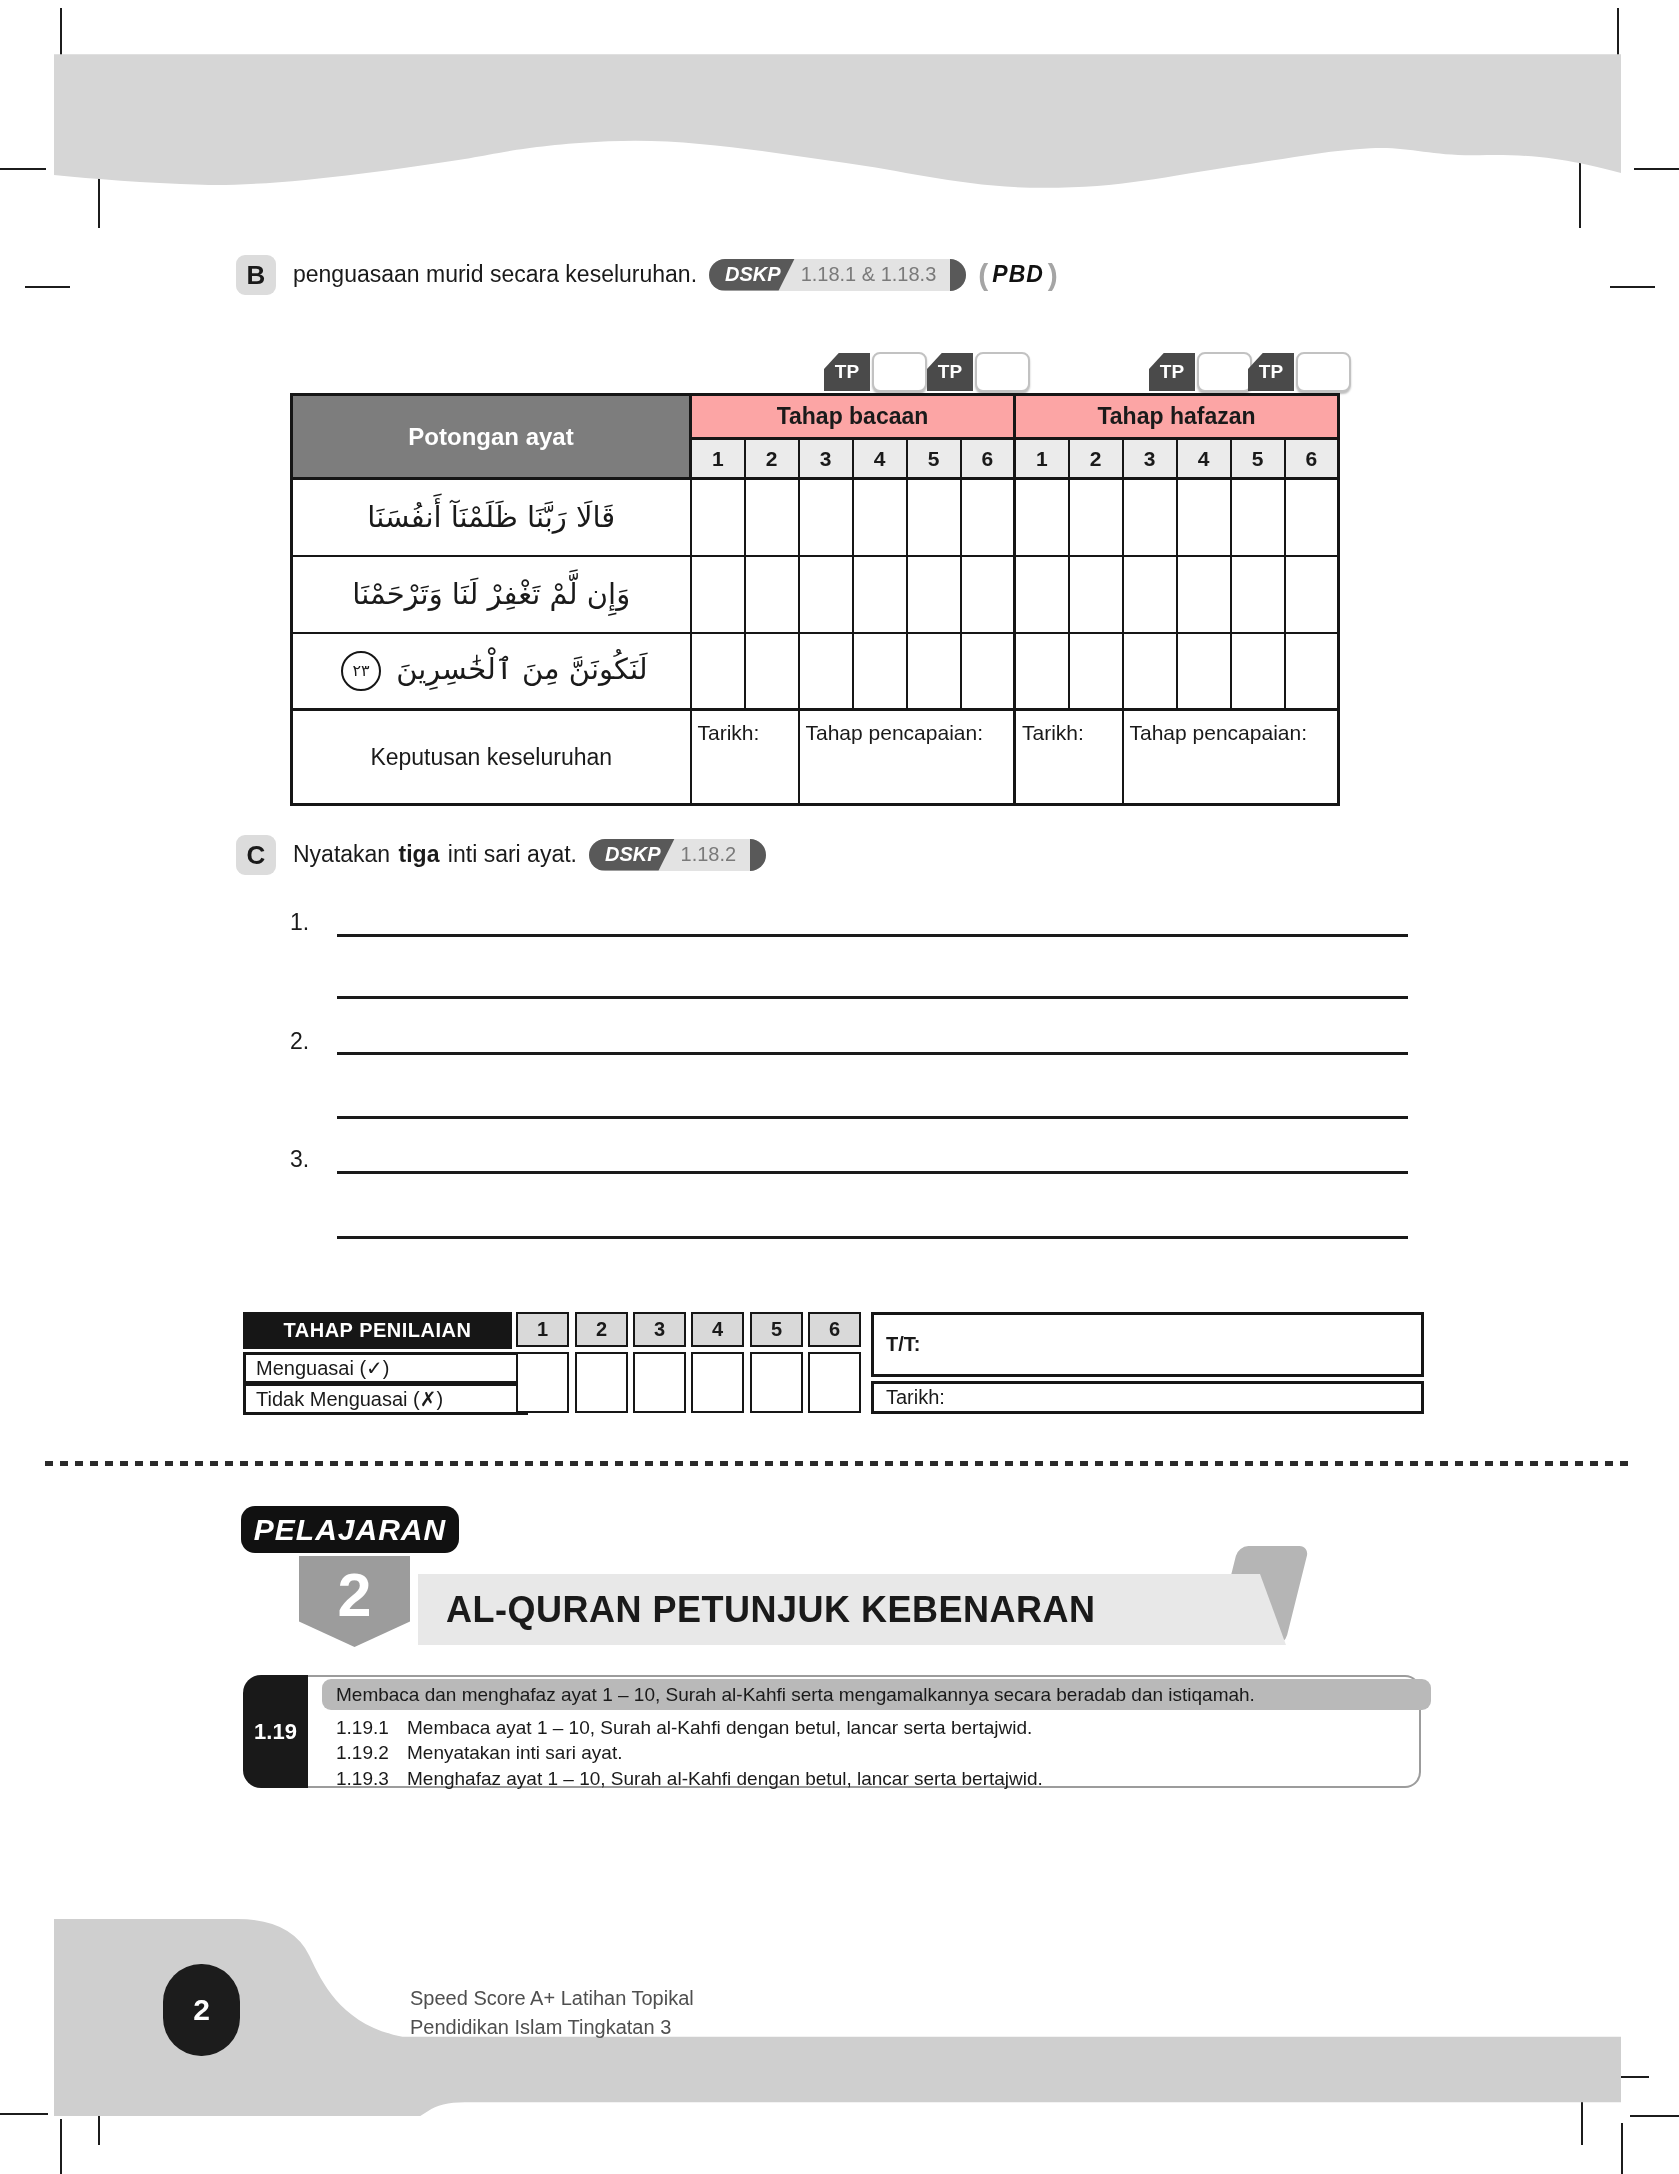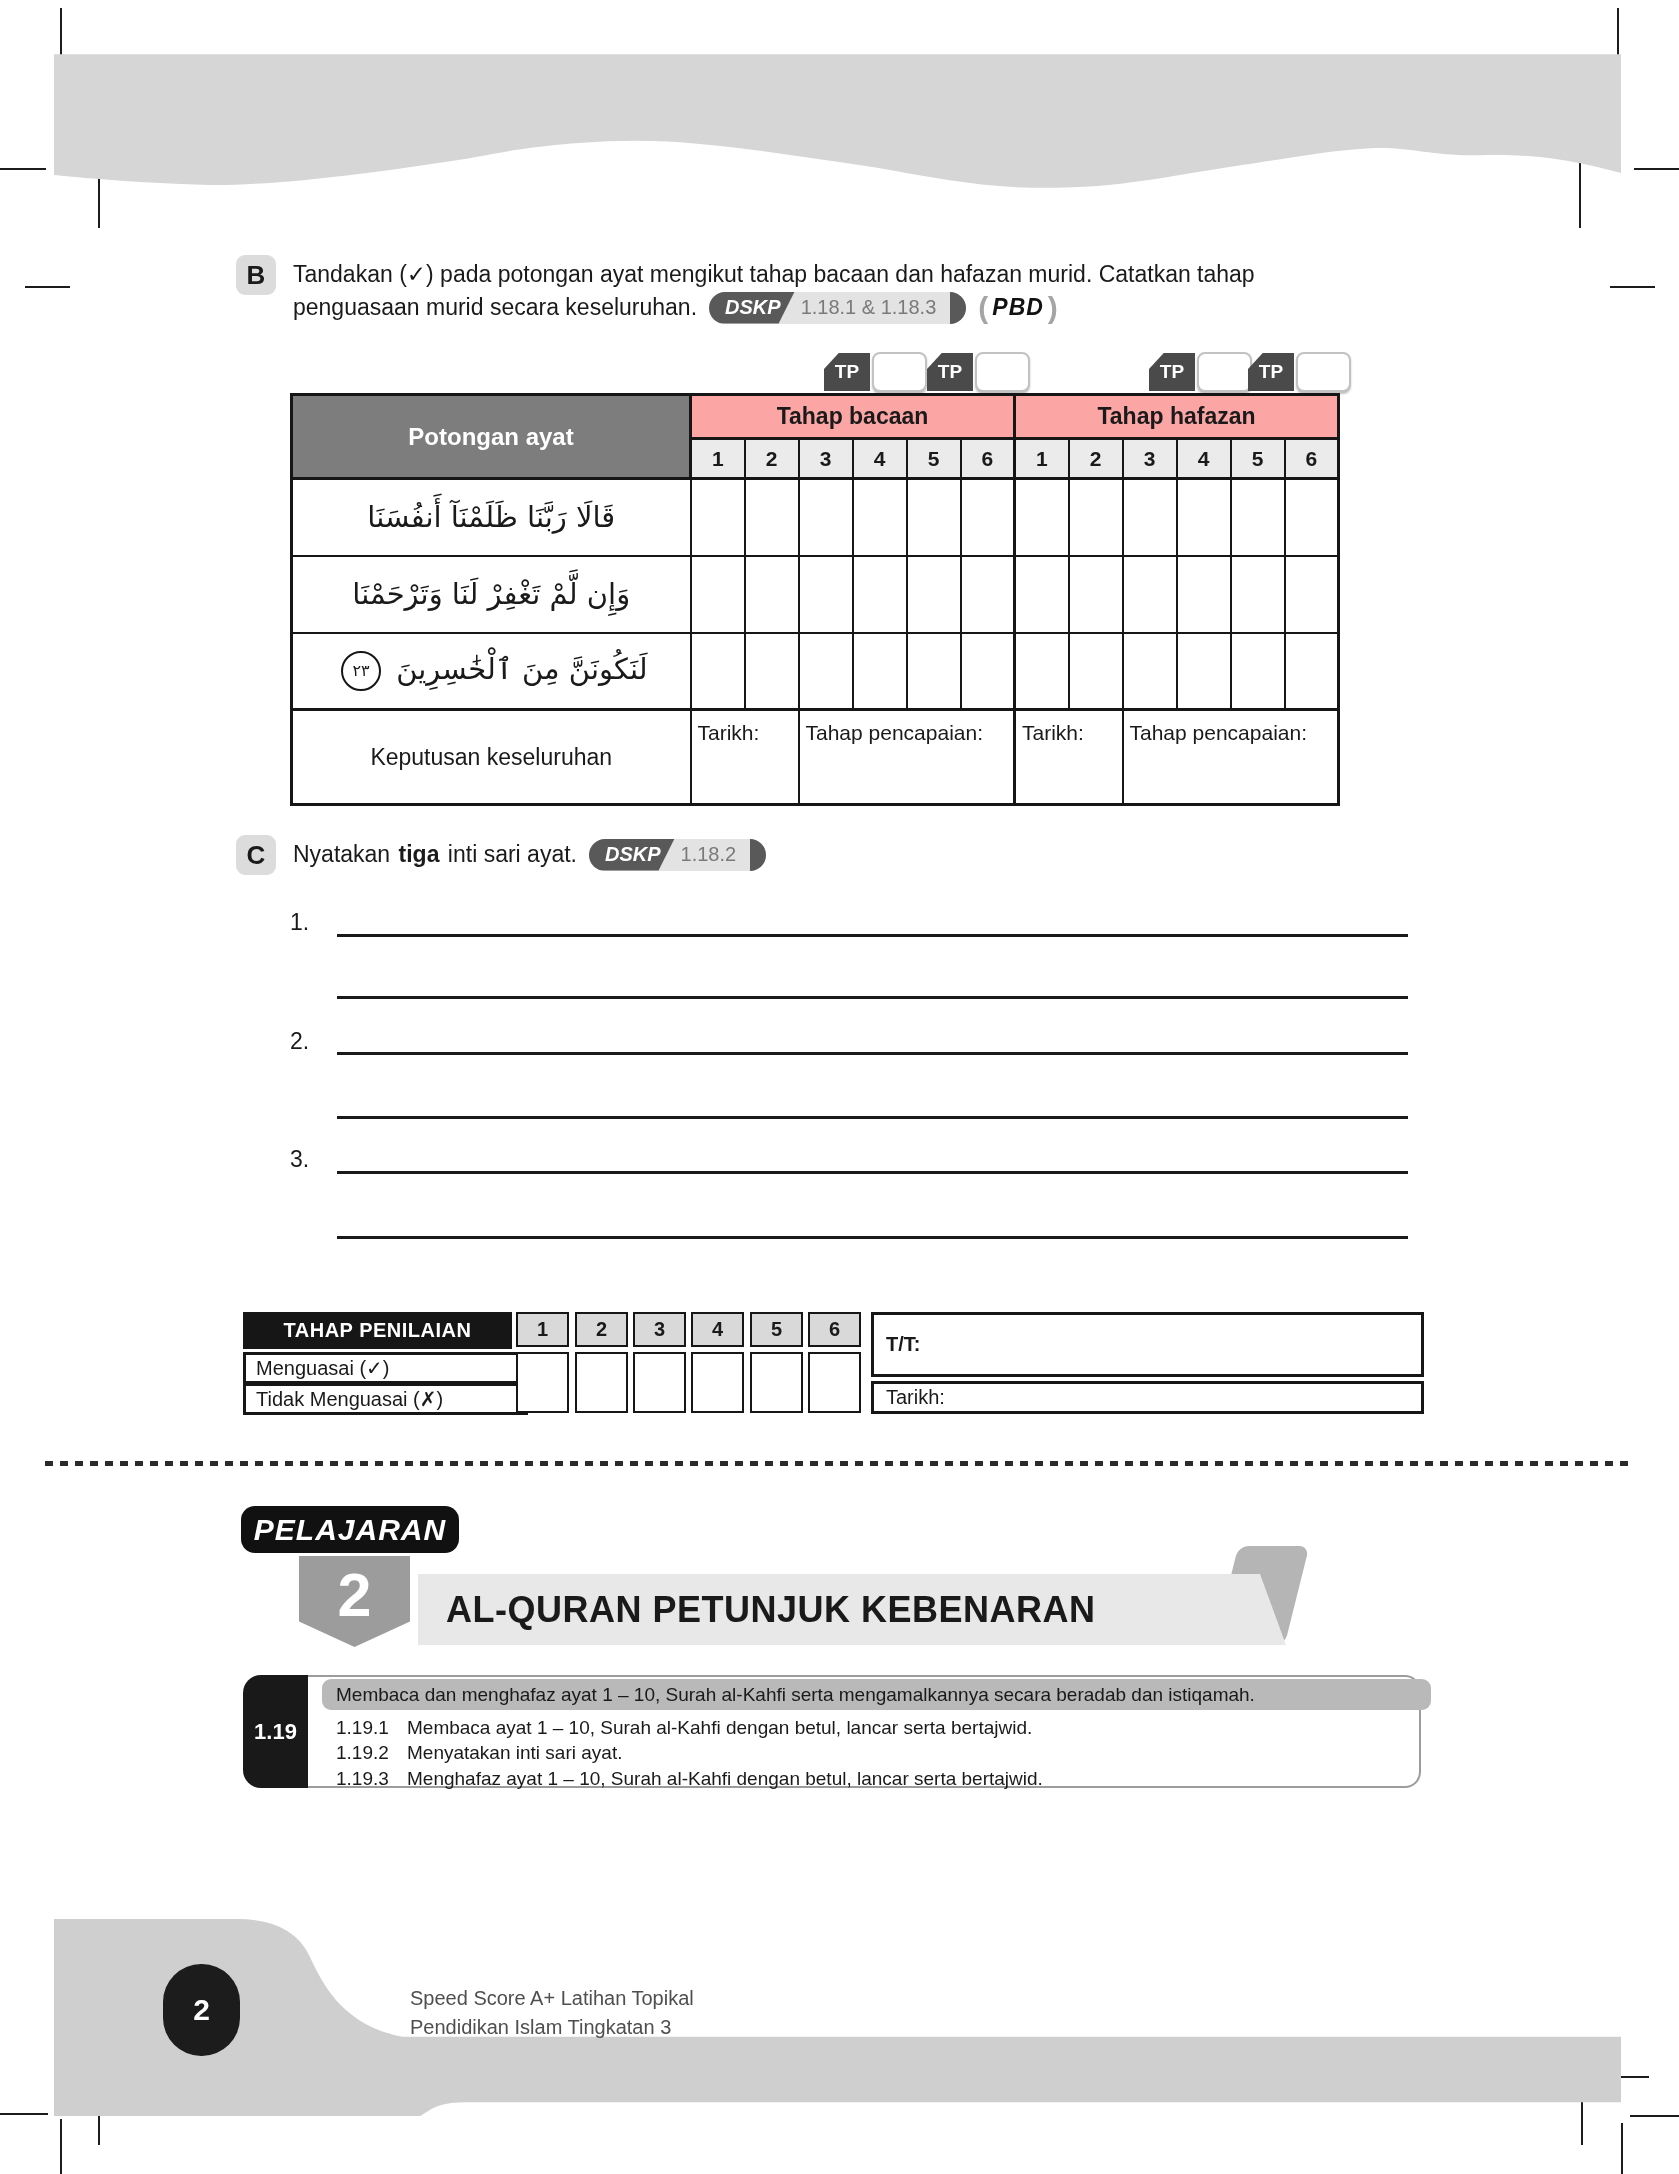--- a/index.html
+++ b/index.html
@@ -142,21 +142,20 @@
       C720,99 640,84 560,88
       C480,92 450,100 420,105
       C330,119 220,134 150,132
       C90,130 40,126 0,122 Z"></path>
   </svg>
 
   <div class="qbadge" style="left:236px;top:255px;">
     <span>B</span>
   </div>
   <div class="instr" style="left:293px;top:258px;width:1119px;">
-    <div>Tandakan (✓) pada potongan ayat mengikut tahap bacaan dan hafazan murid. Catatkan tahap</div>
     <div class="instr-row">
       <span>penguasaan murid secara keseluruhan.</span>
       <span class="dskp">
         <span class="dskp-name">DSKP</span>
         <span class="dskp-codes">1.18.1 &amp; 1.18.3</span>
         <span class="dskp-cap"></span>
       </span>
       <span class="pbd">
         <span class="pbd-br">(</span>
         <span class="pbd-txt">PBD</span>

